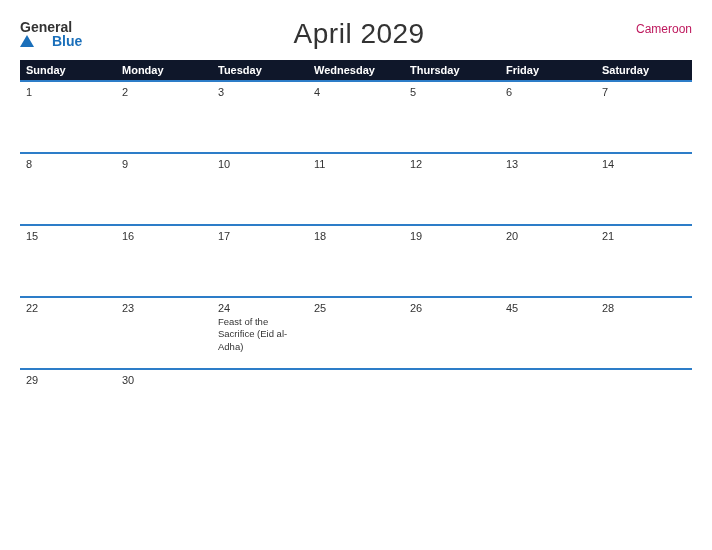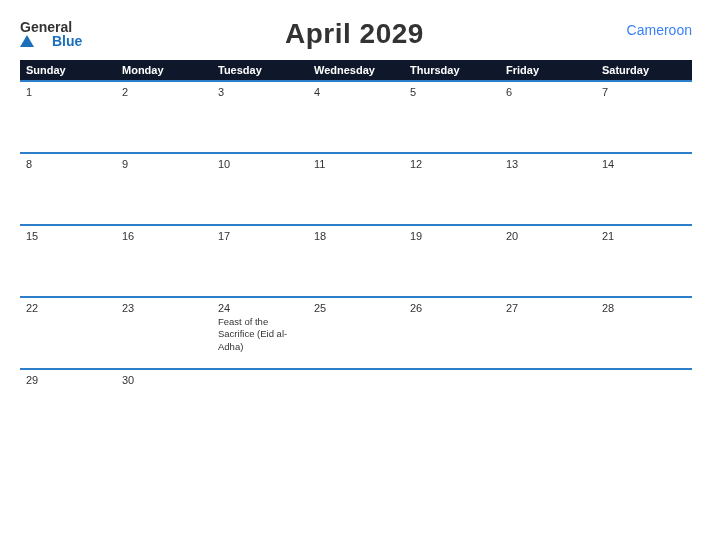--- a/index.html
+++ b/index.html
@@ -48,26 +48,26 @@
       height: 0;
       border-left: 7px solid transparent;
       border-right: 7px solid transparent;
       border-bottom: 12px solid #1a6fba;
       display: inline-block;
       margin-right: 2px;
     }
     .title {
       font-size: 28px;
       color: #333;
-      font-weight: bold;
+      font-weight: normal;
       letter-spacing: 0.5px;
     }
     .country {
-      font-size: 14px;
-      color: #3b82f6;
+      font-size: 12px;
+      color: #be185d;
       align-self: flex-start;
       margin-top: 4px;
     }
     table {
       width: 100%;
       border-collapse: collapse;
       flex: 1;
     }
     .day-header {
       background-color: #0f172a;
@@ -212,21 +212,21 @@
             <span class="day-num">24</span>
             <div class="event-text">Feast of the Sacrifice (Eid al-Adha)</div>
           </td>
           <td>
             <span class="day-num">25</span>
           </td>
           <td>
             <span class="day-num">26</span>
           </td>
           <td>
-            <span class="day-num">27</span>
+            <span class="day-num">45</span>
           </td>
           <td>
             <span class="day-num">28</span>
           </td>
         </tr>
         <tr class="week-row last-row">
           <td>
             <span class="day-num">29</span>
           </td>
           <td>

